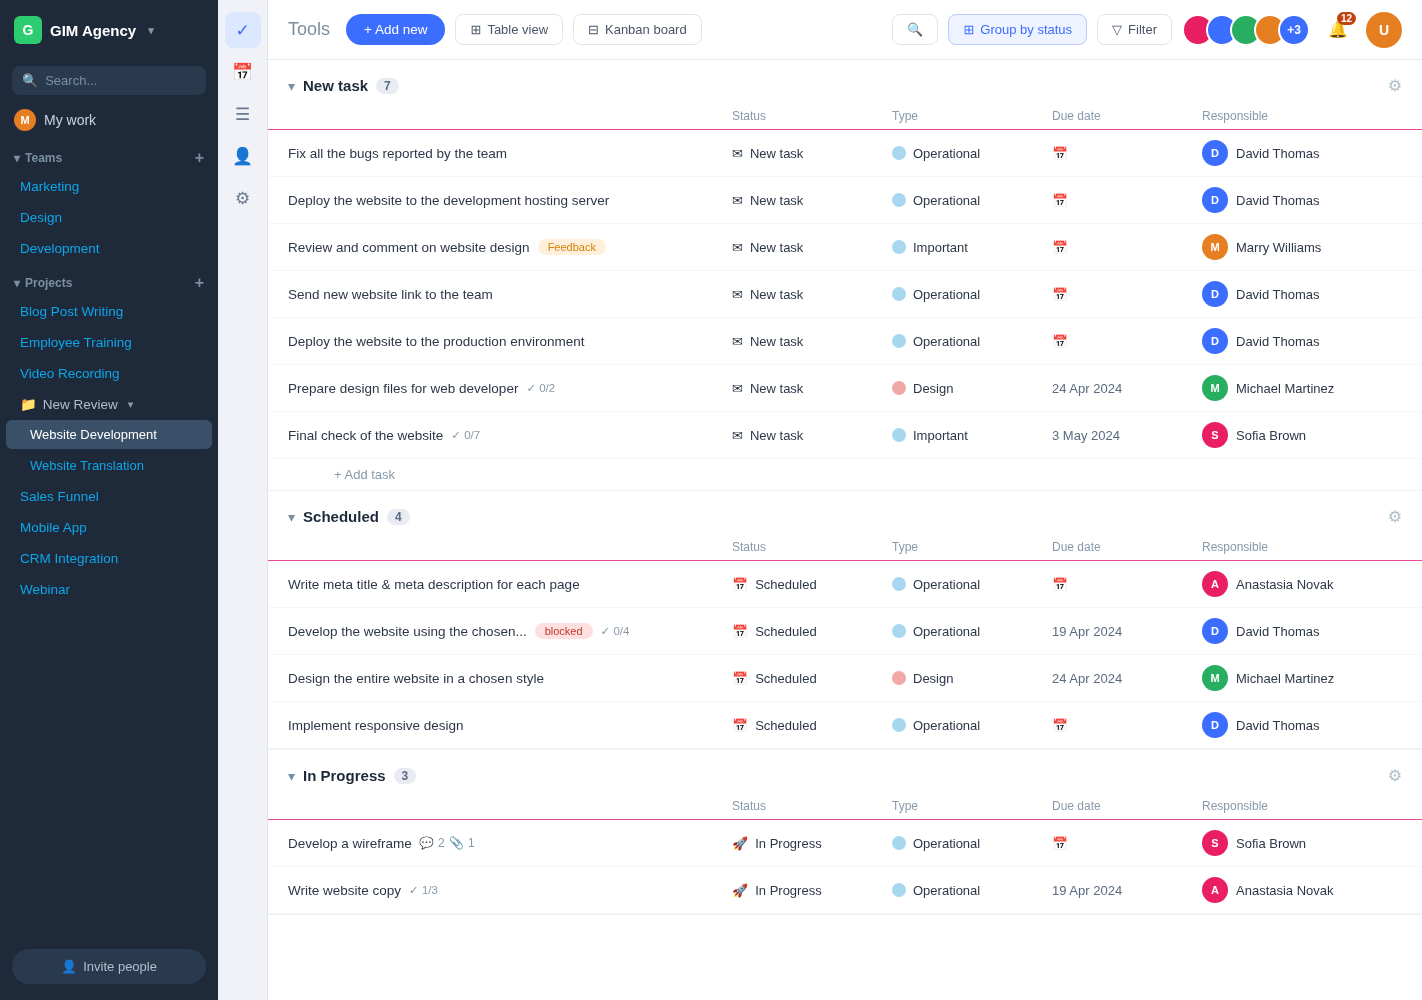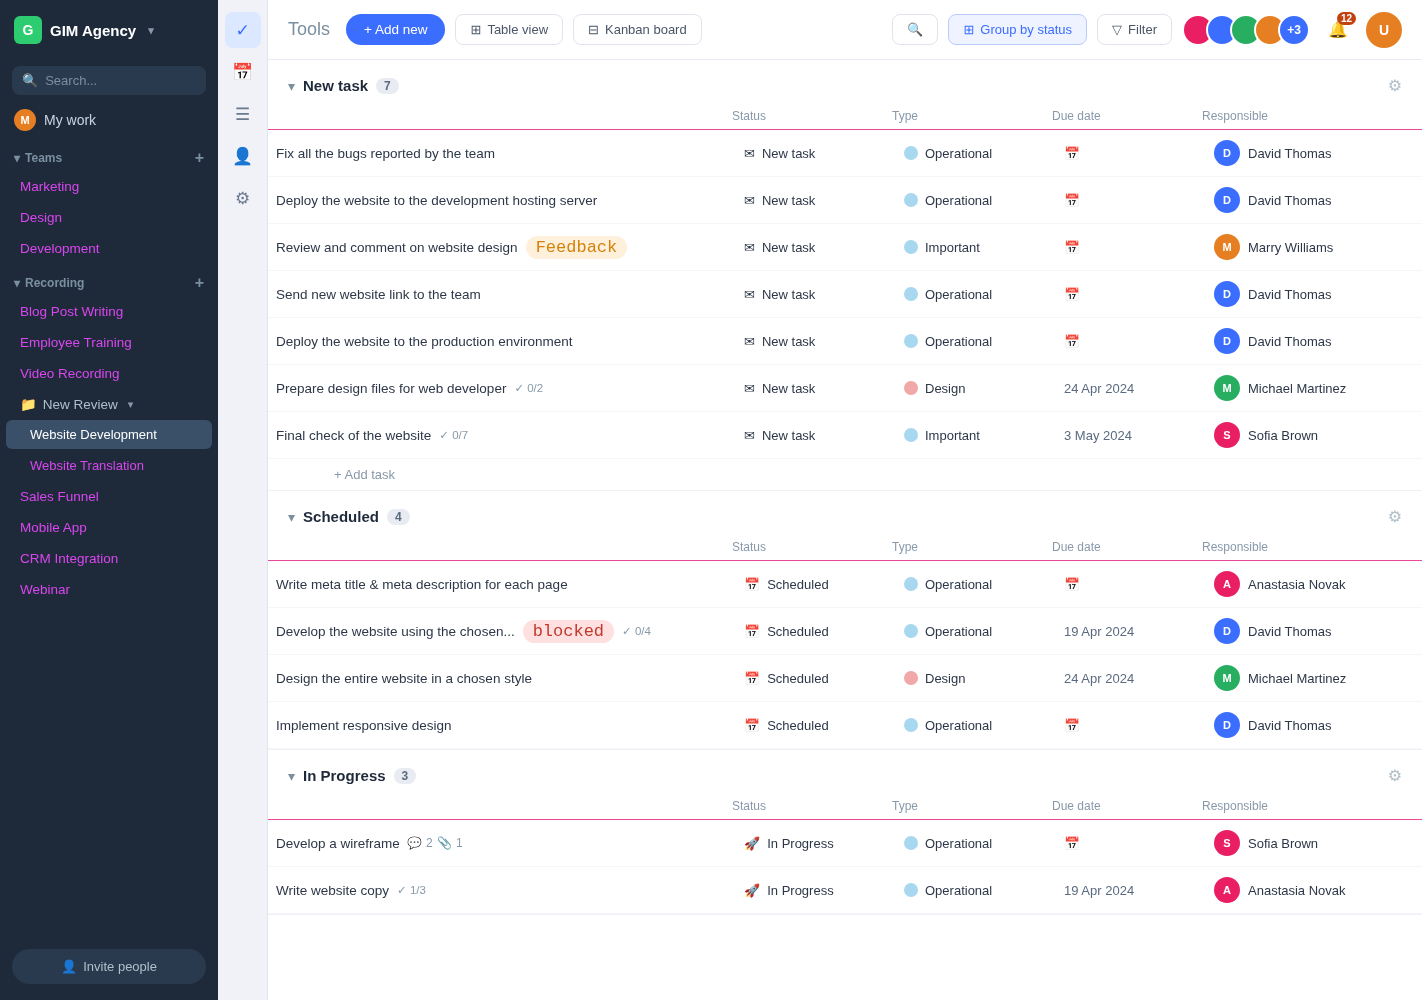--- a/index.html
+++ b/index.html
@@ -9,21 +9,21 @@
     .sidebar { width: 218px; background: #1e2a3a; color: #c8d3e0; display: flex; flex-direction: column; height: 100%; flex-shrink: 0; }
     .sidebar-logo { display: flex; align-items: center; gap: 8px; padding: 16px 14px; color: #fff; font-weight: 600; font-size: 15px; }
     .logo-icon { width: 28px; height: 28px; background: #2ecc71; border-radius: 6px; display: flex; align-items: center; justify-content: center; color: #fff; font-weight: 700; font-size: 14px; }
     .chevron-icon { margin-left: 4px; font-size: 11px; color: #8899aa; }
     .sidebar-search { margin: 6px 12px; background: #2a3a4e; border-radius: 8px; display: flex; align-items: center; padding: 7px 10px; gap: 7px; color: #7a8fa0; font-size: 13px; cursor: pointer; }
     .sidebar-my-work { display: flex; align-items: center; gap: 8px; padding: 8px 14px; color: #c8d3e0; font-size: 14px; cursor: pointer; }
     .my-work-avatar { width: 22px; height: 22px; background: #e67e22; border-radius: 50%; display: flex; align-items: center; justify-content: center; color: #fff; font-size: 11px; font-weight: 600; }
     .section-header { display: flex; align-items: center; justify-content: space-between; padding: 10px 14px 4px; font-size: 12px; font-weight: 600; color: #7a8fa0; text-transform: none; cursor: pointer; }
     .section-header .toggle { display: flex; align-items: center; gap: 5px; }
     .section-header .add-btn { color: #7a8fa0; font-size: 16px; cursor: pointer; }
-    .sidebar-item { padding: 7px 14px; font-size: 13.5px; cursor: pointer; color: #d946ef; border-radius: 6px; margin: 1px 6px; }
+    .sidebar-item { padding: 7px 14px; font-size: 13.5px; cursor: pointer; color: #0ea5e9; border-radius: 6px; margin: 1px 6px; }
     .sidebar-item.active { background: #2a3a4e; color: #fff; }
     .sidebar-item.sub { padding-left: 24px; font-size: 13px; }
     .sidebar-item.sub.active { background: #3a4f68; color: #fff; }
     .project-item { display: flex; align-items: center; gap: 6px; padding: 6px 14px; font-size: 13.5px; cursor: pointer; color: #b0bfcc; border-radius: 6px; margin: 1px 6px; }
     .invite-btn { margin: auto 12px 16px; background: #2a3a4e; border: none; color: #b0bfcc; padding: 10px; border-radius: 20px; cursor: pointer; font-size: 13px; display: flex; align-items: center; justify-content: center; gap: 6px; }
 
     
     .icon-strip { width: 50px; background: #f0f2f7; border-right: 1px solid #e0e4ed; display: flex; flex-direction: column; align-items: center; padding: 12px 0; gap: 6px; flex-shrink: 0; }
     .icon-strip-item { width: 36px; height: 36px; display: flex; align-items: center; justify-content: center; border-radius: 8px; cursor: pointer; color: #6b7a90; font-size: 17px; }
     .icon-strip-item.active { background: #dce8ff; color: #3b6dff; }
@@ -51,23 +51,23 @@
     
     .task-section { border-bottom: 1px solid #eef0f5; }
     .section-title-row { display: flex; align-items: center; padding: 16px 20px 8px; gap: 8px; }
     .section-toggle { color: #7a8fa0; cursor: pointer; font-size: 14px; }
     .section-name { font-weight: 600; font-size: 15px; color: #1e2a3a; }
     .section-count { background: #e8ecf2; border-radius: 10px; padding: 1px 8px; font-size: 12px; color: #5a6a80; font-weight: 600; }
     .section-settings { margin-left: auto; color: #b0bfc8; cursor: pointer; font-size: 16px; }
 
     
     .table-header { display: grid; grid-template-columns: 1fr 160px 160px 150px 200px; padding: 6px 20px; border-bottom: 1px solid #ec4899; font-size: 12px; color: #8899aa; font-weight: 500; }
-    .task-row { display: grid; grid-template-columns: 1fr 160px 160px 150px 200px; padding: 10px 8px; border-bottom: 1px solid #f5f6fa; align-items: center; font-size: 13.5px; color: #2d3748; }
+    .task-row { display: grid; grid-template-columns: 1fr 160px 160px 150px 200px; padding: 10px 20px; border-bottom: 1px solid #f5f6fa; align-items: center; font-size: 13.5px; color: #2d3748; }
     .task-name { display: flex; align-items: center; gap: 8px; }
-    .task-badge { background: #e8ecf2; border-radius: 12px; padding: 2px 10px; font-size: 17px; color: #5a6a80; font-family: Liberation Mono, monospace; }
+    .task-badge { background: #e8ecf2; border-radius: 12px; padding: 2px 10px; font-size: 11px; color: #5a6a80; }
     .task-badge.feedback { background: #fff0db; color: #d4820a; }
     .task-badge.blocked { background: #ffe0e0; color: #c0392b; }
     .task-subtask { font-size: 11.5px; color: #8899aa; display: flex; align-items: center; gap: 3px; }
     .status-cell { display: flex; align-items: center; gap: 7px; font-size: 13px; }
     .type-cell { display: flex; align-items: center; gap: 7px; font-size: 13px; }
     .type-dot { width: 14px; height: 14px; border-radius: 50%; flex-shrink: 0; }
     .type-dot.operational { background: #a8d8f0; }
     .type-dot.design { background: #f0a8a8; }
     .type-dot.important { background: #a8d8f0; }
     .due-cell { display: flex; align-items: center; gap: 7px; color: #5a6a80; font-size: 13px; }
@@ -111,21 +111,21 @@
     </div>
     <span class="add-btn">+</span>
   </div>
   <div class="sidebar-item">Marketing</div>
   <div class="sidebar-item">Design</div>
   <div class="sidebar-item">Development</div>
 
   <div class="section-header">
     <div class="toggle">
       <span>▾</span>
-      <span>Recording</span>
+      <span>Projects</span>
     </div>
     <span class="add-btn">+</span>
   </div>
   <div class="sidebar-item">Blog Post Writing</div>
   <div class="sidebar-item">Employee Training</div>
   <div class="sidebar-item">Video Recording</div>
   <div class="project-item">
     <span>📁</span>
     <span>New Review</span>
     <span style="margin-left:4px; font-size:11px; color:#8899aa;">▾</span>

